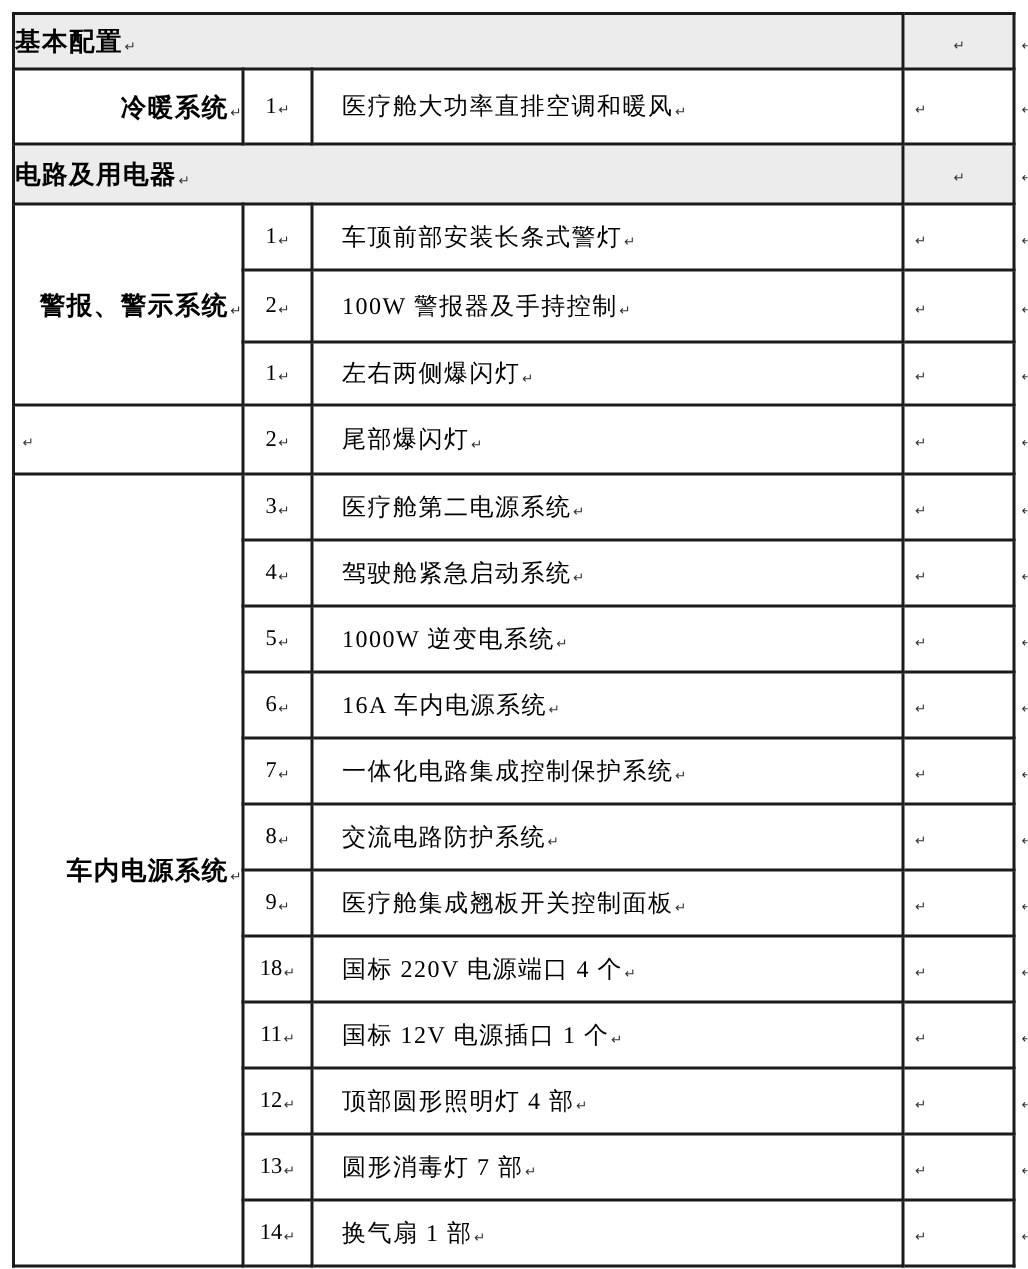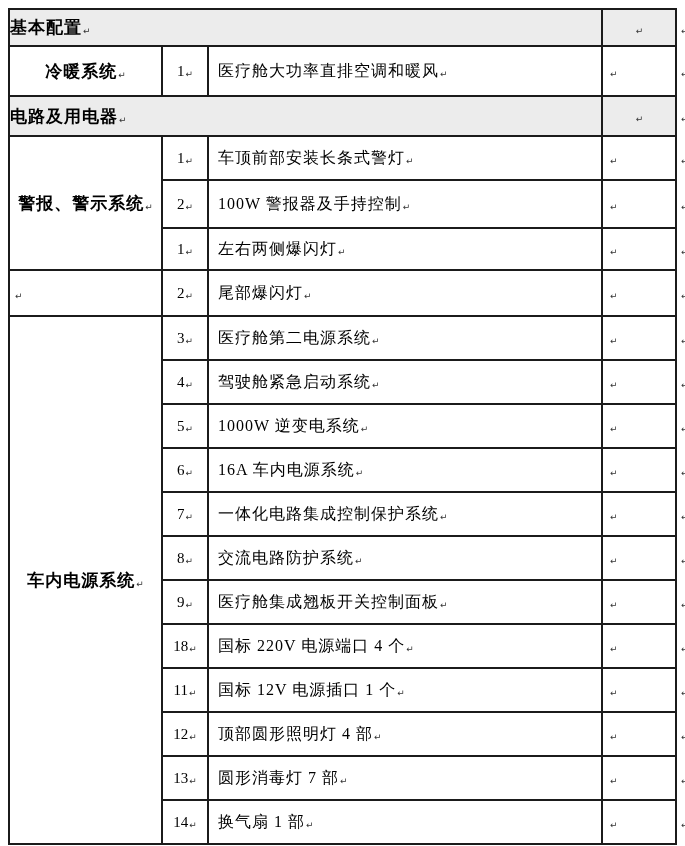--- a/index.html
+++ b/index.html
@@ -52,37 +52,37 @@
     background: #ffffff;
     text-align: left;
     padding-left: 6px;
   }
   td.gap-td.gray {
     background: #ececec;
     text-align: center;
     padding-left: 0;
   }
   td.cat-td {
-    text-align: center;
+    text-align: right;
     font-weight: bold;
     font-size: 17px;
     letter-spacing: 1px;
     white-space: nowrap;
   }
   td.cat-empty-td {
     text-align: left;
     padding-left: 4px;
   }
   td.num-td {
     text-align: center;
     font-size: 15px;
   }
   td.desc-td {
     text-align: left;
-    padding-left: 9px;
+    padding-left: 19px;
     font-size: 16px;
     letter-spacing: 1px;
   }
   td.end-td {
     border: none;
     background: #ffffff;
     text-align: left;
     padding-left: 3px;
   }
   .pmark {

